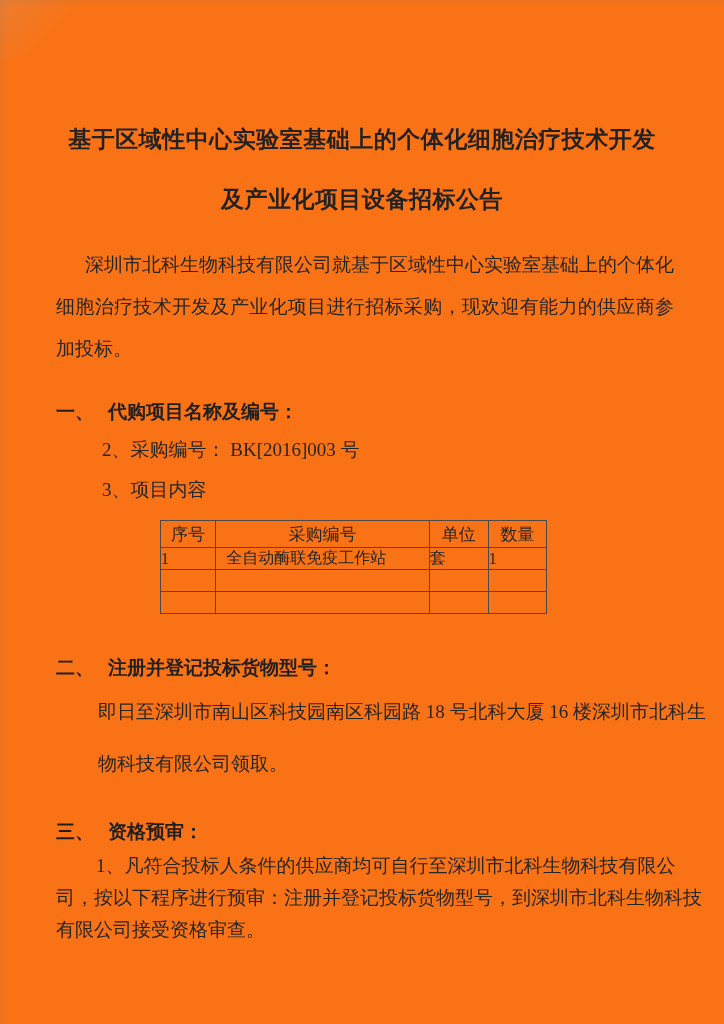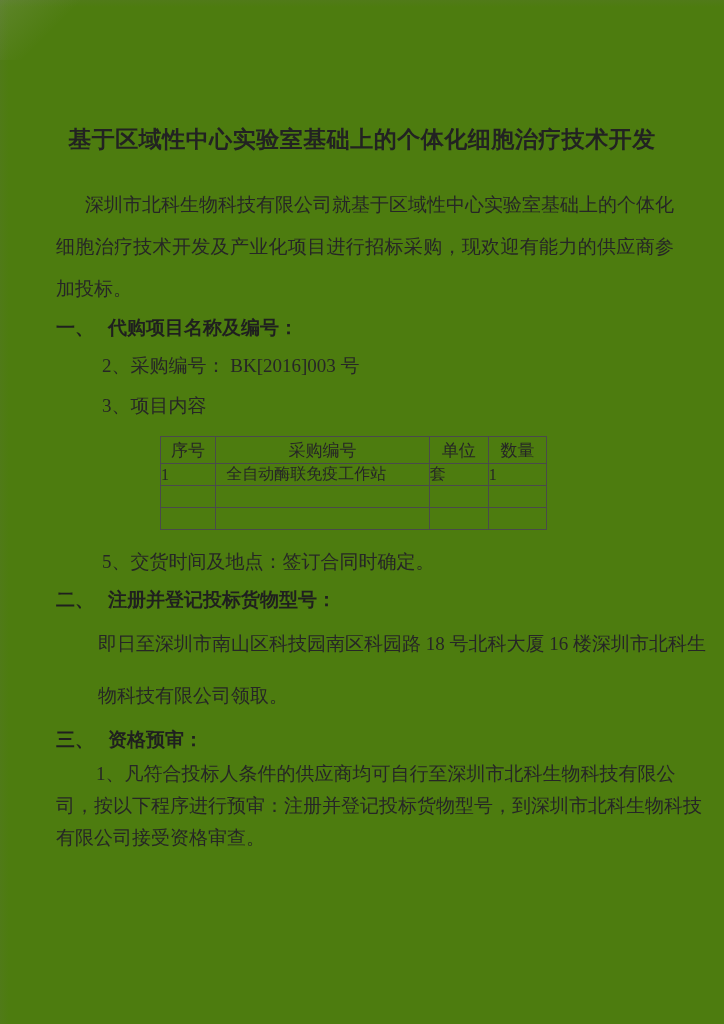--- a/index.html
+++ b/index.html
@@ -2,21 +2,21 @@
 <html lang="zh"><head>
 <meta charset="utf-8">
 <style>
   html,body { margin:0; padding:0; }
   body { background:#e8e8e6; }
   .page {
     position: relative;
     width: 724px;
     height: 1024px;
     margin: 0 auto;
-    background: #4d7c0f;
+    background: #f97316;
     overflow: hidden;
     color: #262626;
     font-family: "Liberation Serif", "DejaVu Serif", serif;
   }
   
   .edge-top {
     position:absolute; top:0; left:0; right:0; height:7px;
     background: linear-gradient(to bottom, rgba(110,110,110,0.10), rgba(110,110,110,0));
   }
   .edge-left {
@@ -51,21 +51,21 @@
   .sec-head {
     display: flex;
     align-items: baseline;
     margin: 0;
     font-size: 19px;
     font-weight: 700;
     line-height: 36px;
     color: #1f1f1f;
   }
   .sec-head .marker { flex: 0 0 auto; }
-  .sec-head .head-text { margin-left: 14px; }
+  .sec-head .head-text { margin-left: 14px; margin-top: 24px; }
   .item {
     margin: 0;
     padding-left: 46px;
     font-size: 19px;
     line-height: 40px;
     white-space: nowrap;
   }
   .tbl-wrap { margin: 10px 0 12px 104px; }
   table.equip {
     border-collapse: collapse;
@@ -105,20 +105,21 @@
 
 <div class="page">
   <div class="edge-top"></div>
   <div class="edge-left"></div>
   <div class="corner-fold"></div>
 
   <div class="content">
 
     <div class="title-block">
       <p class="title-line">基于区域性中心实验室基础上的个体化细胞治疗技术开发</p>
+      <p class="title-line">及产业化项目设备招标公告</p>
     </div>
 
     <p class="intro">深圳市北科生物科技有限公司就基于区域性中心实验室基础上的个体化细胞治疗技术开发及产业化项目进行招标采购，现欢迎有能力的供应商参加投标。</p>
 
     <div class="sec-head">
       <span class="marker">一、</span>
       <span class="head-text">代购项目名称及编号：</span>
     </div>
 
     <p class="item">2、采购编号： BK[2016]003 号</p>
@@ -156,21 +157,20 @@
           <tr>
             <td></td>
             <td class="cell-name"></td>
             <td></td>
             <td></td>
           </tr>
         </tbody>
       </table>
     </div>
 
-    <p class="item">5、交货时间及地点：签订合同时确定。</p>
 
     <div class="sec-head">
       <span class="marker">二、</span>
       <span class="head-text">注册并登记投标货物型号：</span>
     </div>
     <p class="s2-body">即日至深圳市南山区科技园南区科园路 18 号北科大厦 16 楼深圳市北科生物科技有限公司领取。</p>
 
     <div class="sec-head">
       <span class="marker">三、</span>
       <span class="head-text">资格预审：</span>

